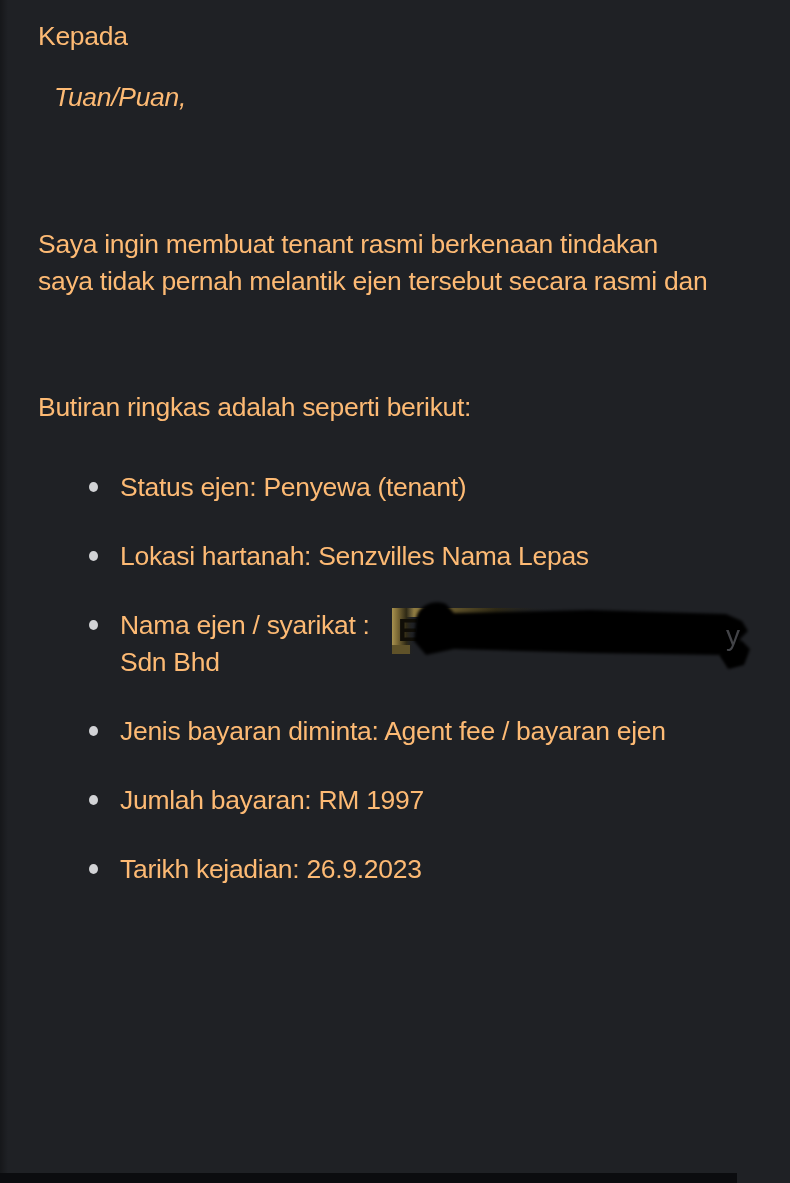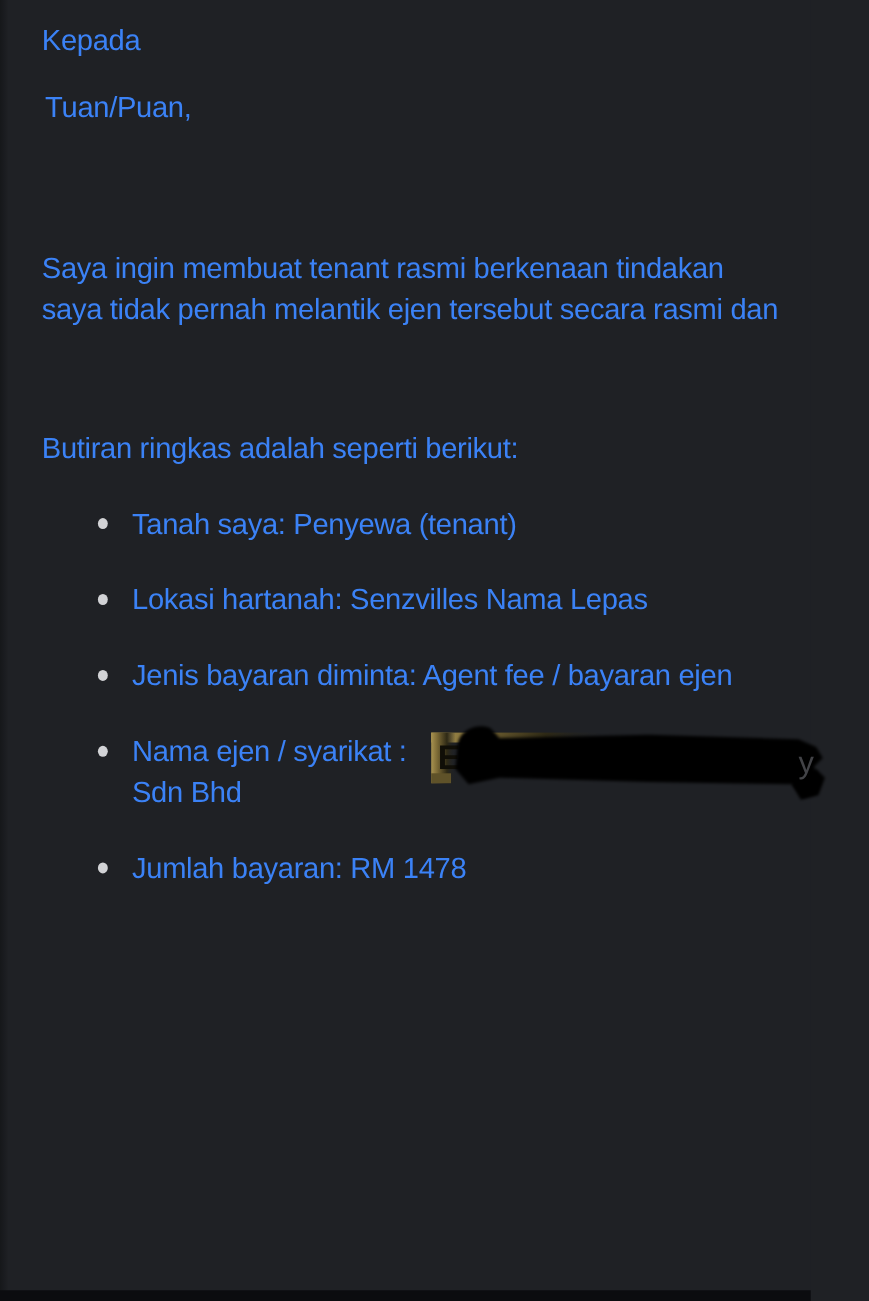--- a/index.html
+++ b/index.html
@@ -15,35 +15,35 @@
     box-sizing: border-box;
     width: 737px;
     height: 1183px;
     padding: 18px 53px 0 38px;
     background: #1f2125;
     font-family: "Liberation Sans", "DejaVu Sans", sans-serif;
     font-size: 26.5px;
     line-height: 37px;
     letter-spacing: -0.3px;
     font-weight: 400;
-    color: #3b82f6;
+    color: #fdba74;
   }
   .edge-vignette {
     position: absolute;
     left: 0; top: 0; bottom: 0;
     width: 8px;
     background: linear-gradient(to right, rgba(0,0,0,0.30), rgba(0,0,0,0));
     pointer-events: none;
   }
   .line { white-space: nowrap; }
   .blk-kepada    { margin: 0 0 24px 0; }
   .blk-recipient { margin: 0 0 98px 0; }
-  .blk-greeting  { margin: 0 0 110px 3px; }
+  .blk-greeting  { margin: 0 0 110px 16px; font-style: italic; }
   .blk-intro     { margin: 0 0 89px 0; }
-  .blk-heading   { margin: 0 0 32px 0; }
+  .blk-heading   { margin: 0 0 43px 0; }
   ul.details {
     margin: 0;
     padding: 0;
     list-style: none;
   }
   ul.details li {
     position: relative;
     padding-left: 82px;
     margin-bottom: 32px;
   }
@@ -88,29 +88,25 @@
   <div class="blk-intro">
     <div class="line">Saya ingin membuat tenant rasmi berkenaan tindakan</div>
     <div class="line">saya tidak pernah melantik ejen tersebut secara rasmi dan</div>
   </div>
 
   <div class="blk-heading line">Butiran ringkas adalah seperti berikut:</div>
 
   <ul class="details">
     <li>
       <span class="bullet-dot"></span>
-      <span class="line">Tanah saya: Penyewa (tenant)</span>
+      <span class="line">Status ejen: Penyewa (tenant)</span>
     </li>
     <li>
       <span class="bullet-dot"></span>
       <span class="line">Lokasi hartanah: Senzvilles Nama Lepas</span>
-    </li>
-    <li>
-      <span class="bullet-dot"></span>
-      <span class="line">Jenis bayaran diminta: Agent fee / bayaran ejen</span>
     </li>
     <li>
       <span class="bullet-dot"></span>
       <div class="line">Nama ejen / syarikat :</div>
       <div class="line">Sdn Bhd</div>
       <svg class="redaction" viewBox="0 0 370 76" xmlns="http://www.w3.org/2000/svg">
         <defs>
           <linearGradient id="tanfade" x1="0" y1="0" x2="1" y2="0">
             <stop offset="0" stop-color="#a8924f"></stop>
             <stop offset="0.25" stop-color="#7c6a36"></stop>
@@ -131,18 +127,26 @@
         <path filter="url(#soft)" fill="#060606" d="M26,22 C28,8 44,2 56,7 L64,16 L200,13 L336,17 L352,24
                  L358,34 L350,42 L356,56 L352,66 L340,70 L330,58
                  L200,56 L64,52 L36,58 L24,44 Z"></path>
         <path filter="url(#soft)" fill="#060606" d="M330,58 L352,44 L360,52 L354,68 L338,72 Z"></path>
 
         <text x="336" y="48" font-family="Liberation Sans, sans-serif" font-size="28" fill="#4e4f54" opacity="0.85">y</text>
       </svg>
     </li>
     <li>
       <span class="bullet-dot"></span>
-      <span class="line">Jumlah bayaran: RM 1478</span>
+      <span class="line">Jenis bayaran diminta: Agent fee / bayaran ejen</span>
+    </li>
+    <li>
+      <span class="bullet-dot"></span>
+      <span class="line">Jumlah bayaran: RM 1997</span>
+    </li>
+    <li>
+      <span class="bullet-dot"></span>
+      <span class="line">Tarikh kejadian: 26.9.2023</span>
     </li>
   </ul>
 
   <div class="bottom-strip"></div>
 </div>
 
 </body></html>

